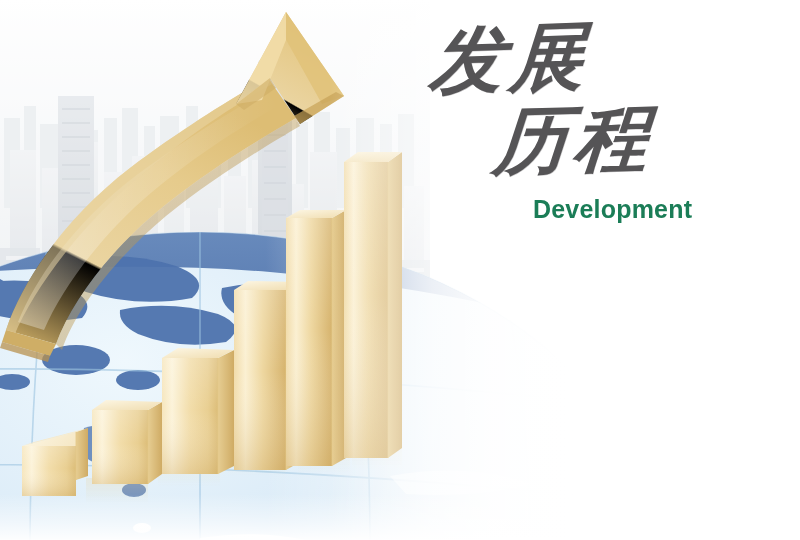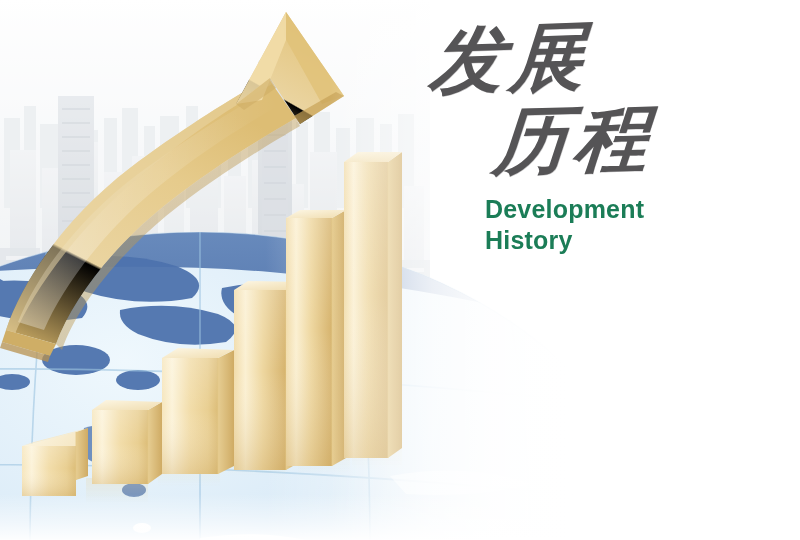--- a/index.html
+++ b/index.html
@@ -104,21 +104,21 @@
     margin-left: 70px;
     transform: skewX(-6deg) rotate(-1.5deg);
     transform-origin: left center;
     display: inline-block;
     text-shadow: 0.5px 0.5px 0 rgba(85,84,86,0.35);
   }
   .cn-row-2 { margin-top: 6px; }
 
   .en-block {
     margin-top: 16px;
-    margin-left: 61px;
+    margin-left: 109px;
   }
   .en-line {
     color: #1b7d57;
     font-family: "Liberation Sans", sans-serif;
     font-size: 25px;
     font-weight: 700;
     line-height: 1.22;
     letter-spacing: 0.2px;
   }
 </style>
@@ -524,17 +524,16 @@
 
   <div class="title-block">
     <div class="cn-line cn-row-1">
       <span class="cn-1">发展</span>
     </div>
     <div class="cn-line cn-row-2">
       <span class="cn-2">历程</span>
     </div>
     <div class="en-block">
       <div class="en-line">Development</div>
-      <div class="en-line">History</div>
     </div>
   </div>
 
 </div>
 
 </body></html>

